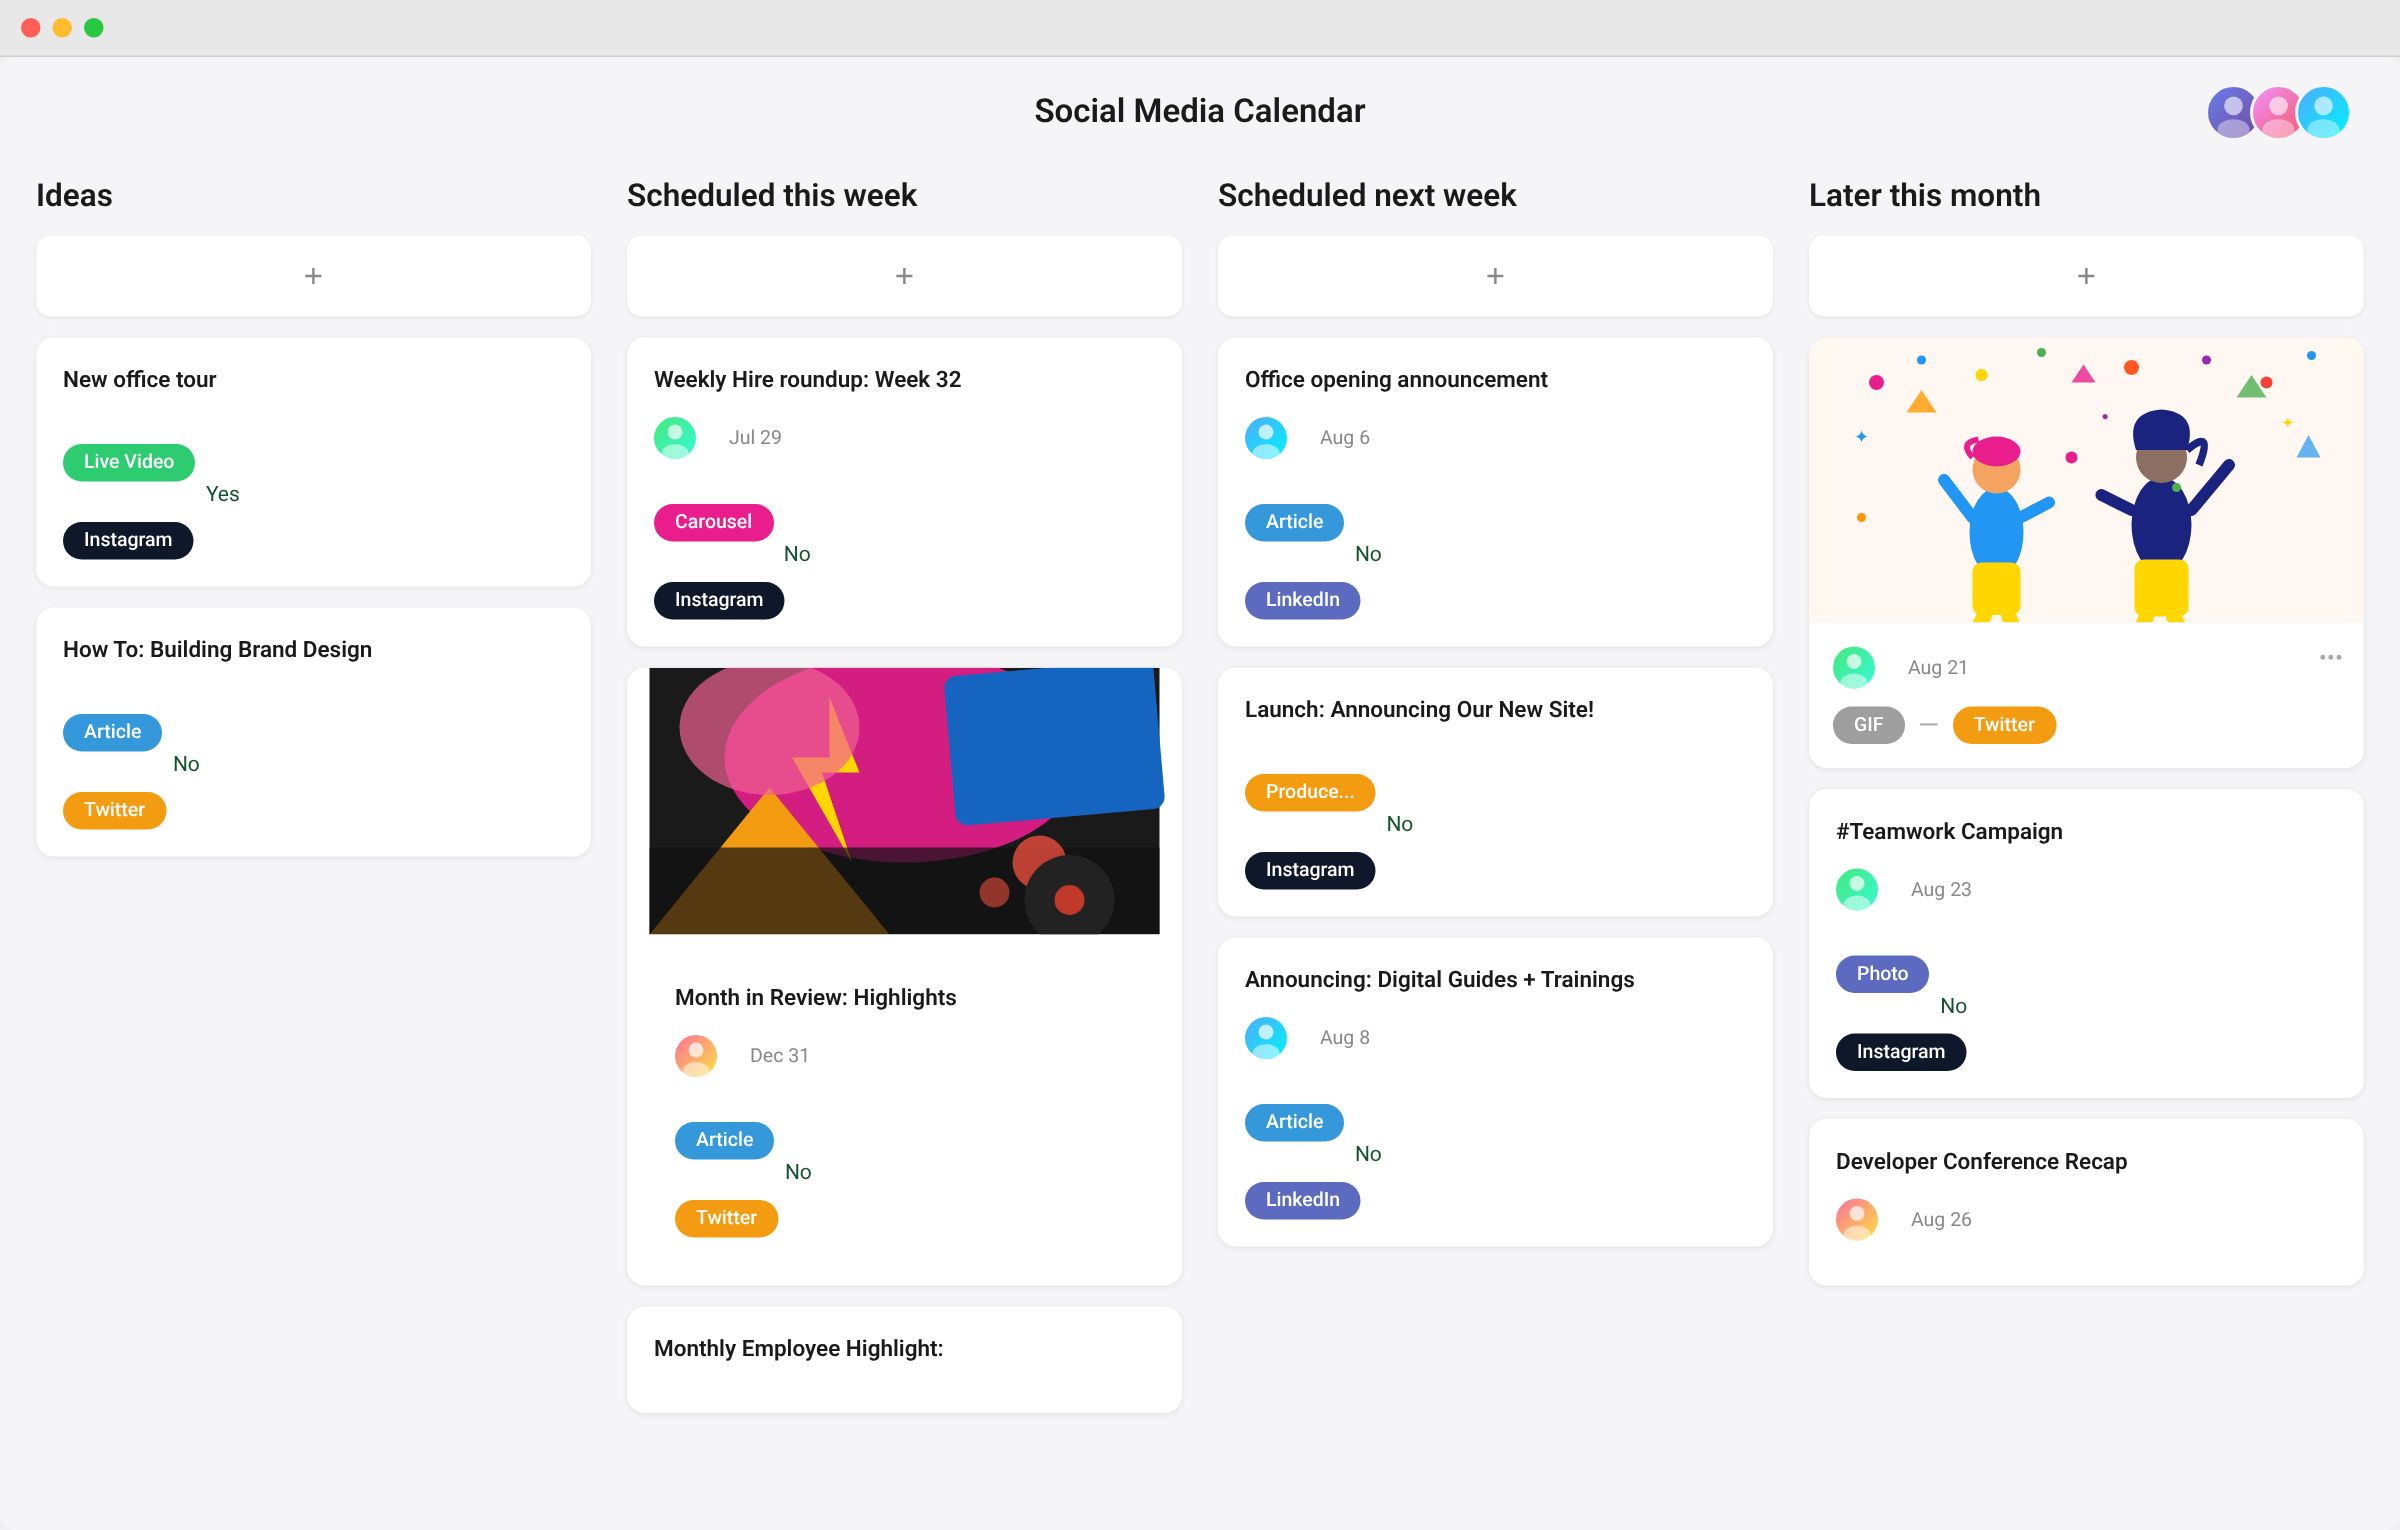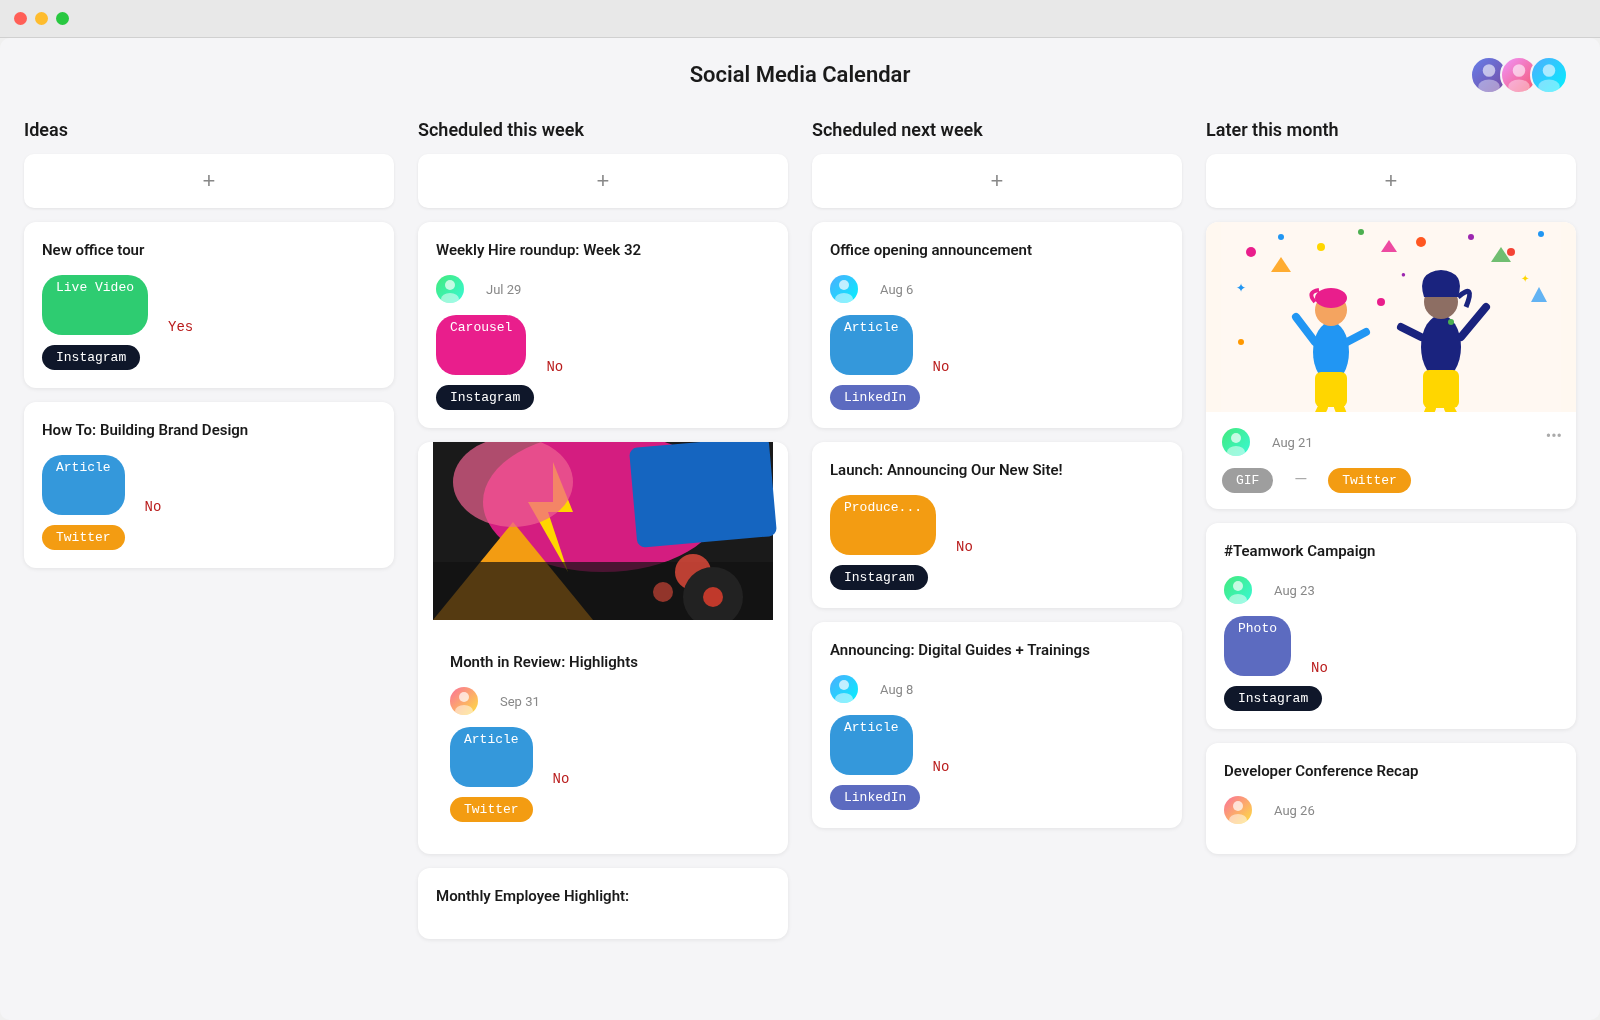--- a/index.html
+++ b/index.html
@@ -79,21 +79,21 @@
     .board {
       display: grid;
       grid-template-columns: repeat(4, 1fr);
       gap: 24px;
       padding: 16px 24px 24px;
     }
 
     
     .column {}
     .column-header {
-      font-size: 18px;
+      font-size: 21px;
       font-weight: 600;
       color: #1a1a1a;
       margin-bottom: 14px;
     }
 
     .add-btn {
       width: 100%;
       background: white;
       border: none;
       border-radius: 10px;
@@ -146,43 +146,43 @@
     .ca-orange { background: linear-gradient(135deg, #fa709a, #fee140); }
     .ca-blue { background: linear-gradient(135deg, #4facfe, #00f2fe); }
     .ca-teal { background: linear-gradient(135deg, #43e97b, #38f9d7); }
 
     .card-date {
       font-size: 13px;
       color: #888;
     }
     .card-tags {
       display: flex;
-      gap: 20px;
+      align-items: center;
+      gap: 7px;
       flex-wrap: wrap;
-      font-family: Liberation Mono, monospace;
     }
     .tag {
       padding: 5px 14px;
       border-radius: 20px;
       font-size: 13px;
       font-weight: 500;
       color: white;
       display: inline-block;
     }
     .tag-green { background: #2ecc71; }
     .tag-red { background: #0f172a; }
     .tag-blue { background: #3498db; }
     .tag-orange { background: #f39c12; }
     .tag-pink { background: #e91e8c; }
     .tag-purple-blue { background: #5c6bc0; }
     .tag-gray { background: #9e9e9e; }
 
     .card-value {
       font-size: 14px;
-      color: #b91c1c;
+      color: #14532d;
       margin-top: 44px;
     }
 
     .card-more {
       position: absolute;
       top: 14px;
       right: 14px;
       font-size: 16px;
       color: #aaa;
       cursor: pointer;
@@ -304,21 +304,21 @@
         </div>
         <div style="padding:32px;">
           <div class="card-title">Month in Review: Highlights</div>
           <div class="card-meta">
             <div class="card-avatar ca-orange">
               <svg width="28" height="28" viewBox="0 0 28 28">
                   <circle cx="14" cy="10" r="5" fill="rgba(255,255,255,0.7)"></circle>
                   <ellipse cx="14" cy="24" rx="9" ry="6" fill="rgba(255,255,255,0.5)"></ellipse>
                 </svg>
             </div>
-            <span class="card-date">Sep 31</span>
+            <span class="card-date">Dec 31</span>
           </div>
           <div class="card-tags">
             <span class="tag tag-blue">Article</span>
             <span class="card-value">No</span>
           </div>
           <div style="margin-top:10px;" class="card-tags">
             <span class="tag tag-orange">Twitter</span>
           </div>
         </div>
       </div>

